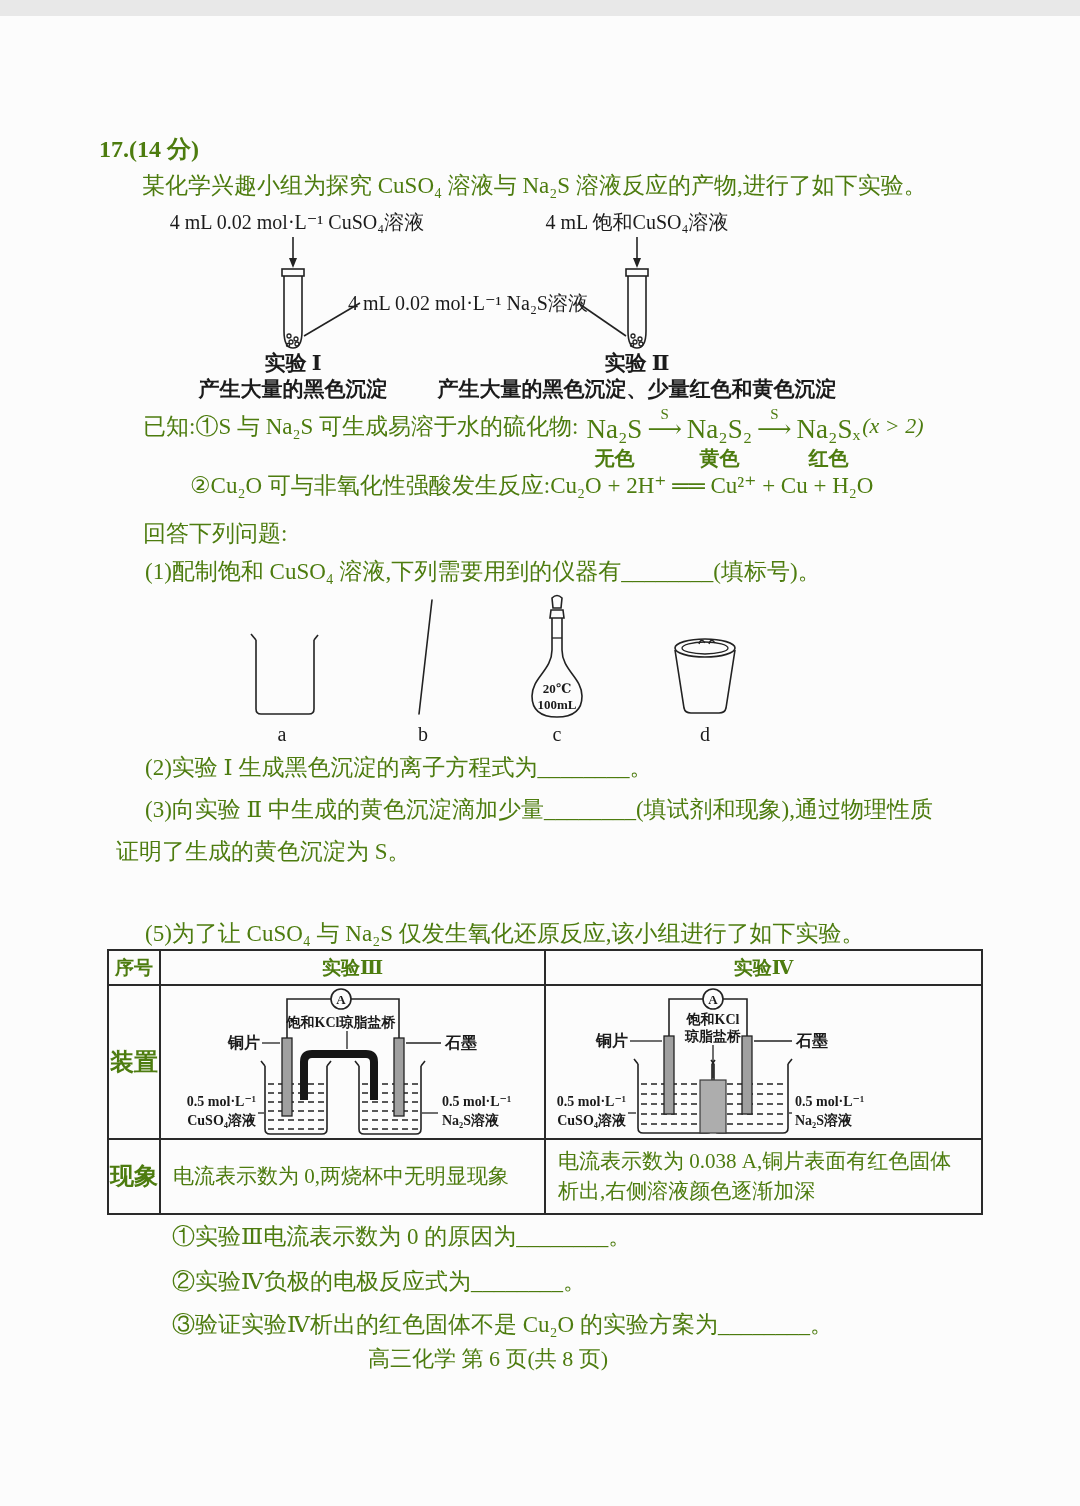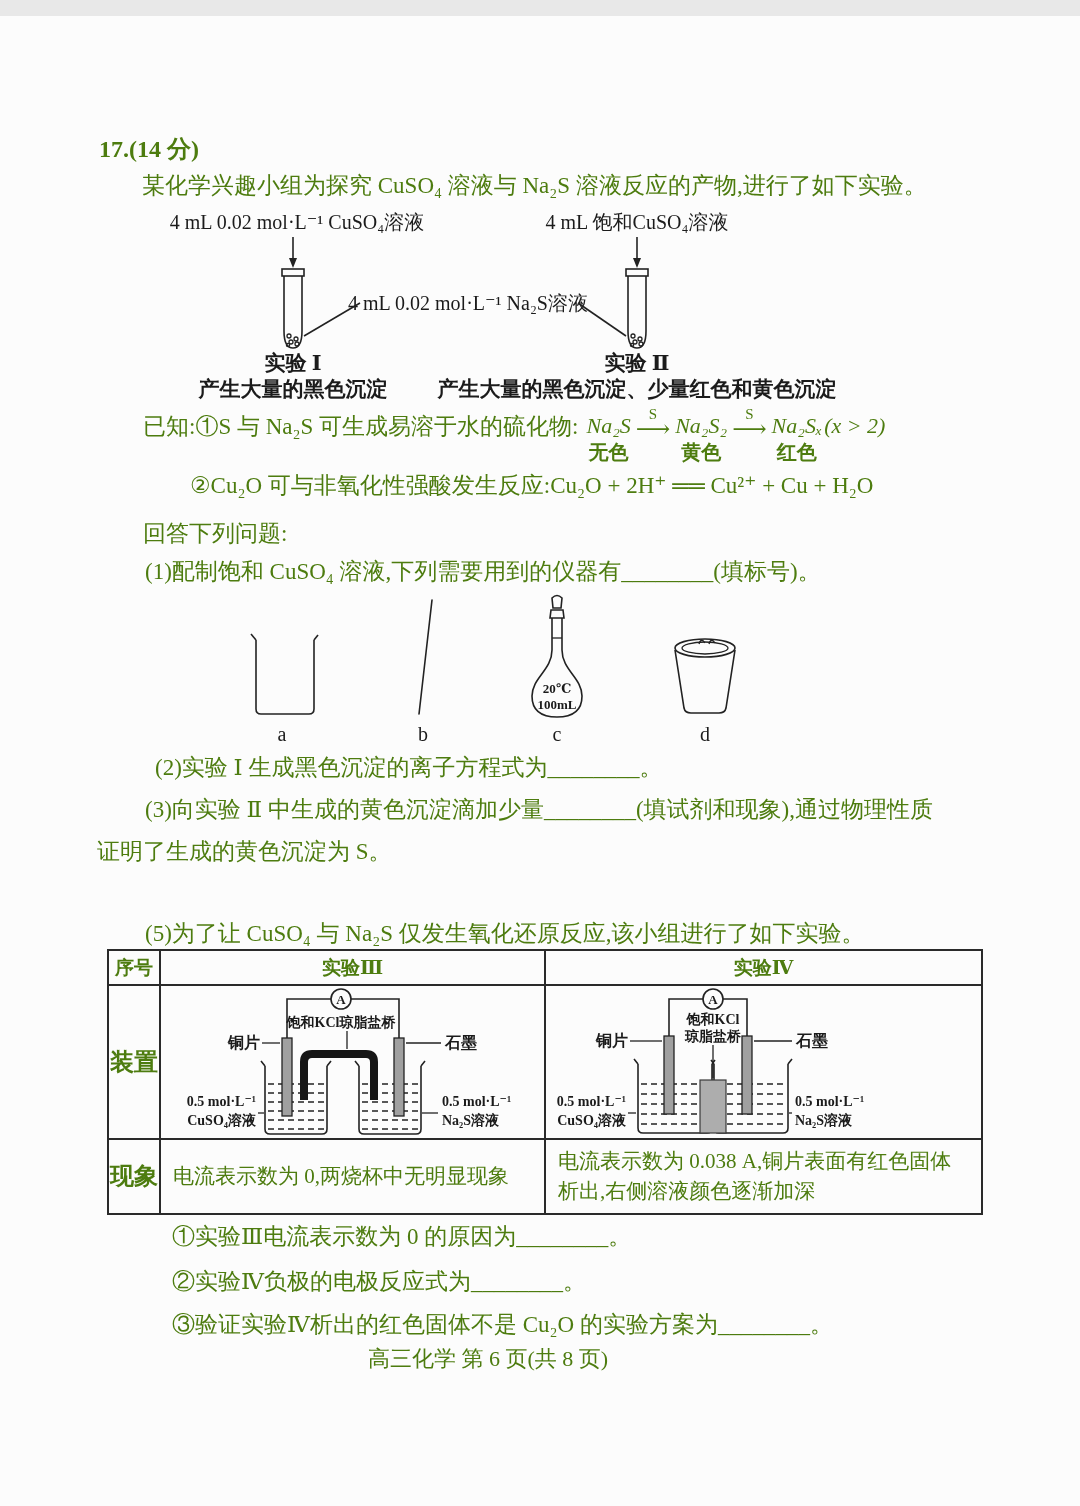--- a/index.html
+++ b/index.html
@@ -9,21 +9,21 @@
     font-family:"Liberation Serif","DejaVu Serif",serif;
   }
   .abs{position:absolute;}
   .t{font-size:23px;line-height:1.3;white-space:nowrap;}
   .qnum{font-size:24px;font-weight:bold;}
   
   .known-row{display:flex;align-items:flex-start;}
   .known-row .prefix{font-size:23px;line-height:1.25;white-space:nowrap;}
   .chain{display:flex;align-items:flex-start;margin-left:6px;}
   .chem-col{display:flex;flex-direction:column;align-items:center;margin:0 2px;}
-  .chem-col .f{font-size:22px;line-height:1.2;white-space:nowrap;font-style:italic;}
+  .chem-col .f{font-size:27px;line-height:1.2;white-space:nowrap;}
   .chem-col .c{font-size:20px;line-height:1.1;margin-top:2px;font-weight:bold;}
   .rxn-arrow{display:flex;flex-direction:column;align-items:center;padding:0 3px;margin-top:-6px;}
   .rxn-arrow .s{font-size:15px;line-height:1;}
   .rxn-arrow .a{font-size:24px;line-height:14px;}
   .suffix{font-size:22px;font-style:italic;line-height:1.2;white-space:nowrap;}
   
   table.exp{border-collapse:collapse;table-layout:fixed;}
   table.exp td,table.exp th{border:2px solid #2a2a2a;padding:0;vertical-align:middle;}
   table.exp th{font-size:19px;font-weight:bold;text-align:center;}
   .rowlabel{font-size:24px;font-weight:bold;text-align:center;}
@@ -152,23 +152,23 @@
         <ellipse class="ln" cx="485" cy="56" rx="30" ry="9"></ellipse>
         <ellipse class="thin" cx="485" cy="56" rx="23" ry="6"></ellipse>
         <path class="thin" d="M479,52 q2,-7 6,-1"></path>
         <path class="thin" d="M489,52 q2,-7 6,-1"></path>
         <path class="ln" d="M455,58 L464,116 Q465,121 471,121 H499 Q505,121 506,116 L515,58"></path>
       </g>
       <text class="lab" x="485" y="149" text-anchor="middle">d</text>
     </svg>
   </div>
 
-  <div class="abs t" style="left:155px;top:737px;">(2)实验 Ⅰ 生成黑色沉淀的离子方程式为________。</div>
+  <div class="abs t" style="left:145px;top:737px;">(2)实验 Ⅰ 生成黑色沉淀的离子方程式为________。</div>
   <div class="abs t" style="left:145px;top:779px;">(3)向实验 Ⅱ 中生成的黄色沉淀滴加少量________(填试剂和现象),通过物理性质</div>
-  <div class="abs t" style="left:97px;top:821px;">证明了生成的黄色沉淀为 S。</div>
+  <div class="abs t" style="left:116px;top:821px;">证明了生成的黄色沉淀为 S。</div>
   <div class="abs t" style="left:145px;top:903px;">(5)为了让 CuSO₄ 与 Na₂S 仅发生氧化还原反应,该小组进行了如下实验。</div>
 
   <div class="abs" style="left:107px;top:933px;">
     <table class="exp">
       <colgroup>
           <col style="width:52px">
           <col style="width:383px">
           <col style="width:435px">
         </colgroup>
       <tbody>

